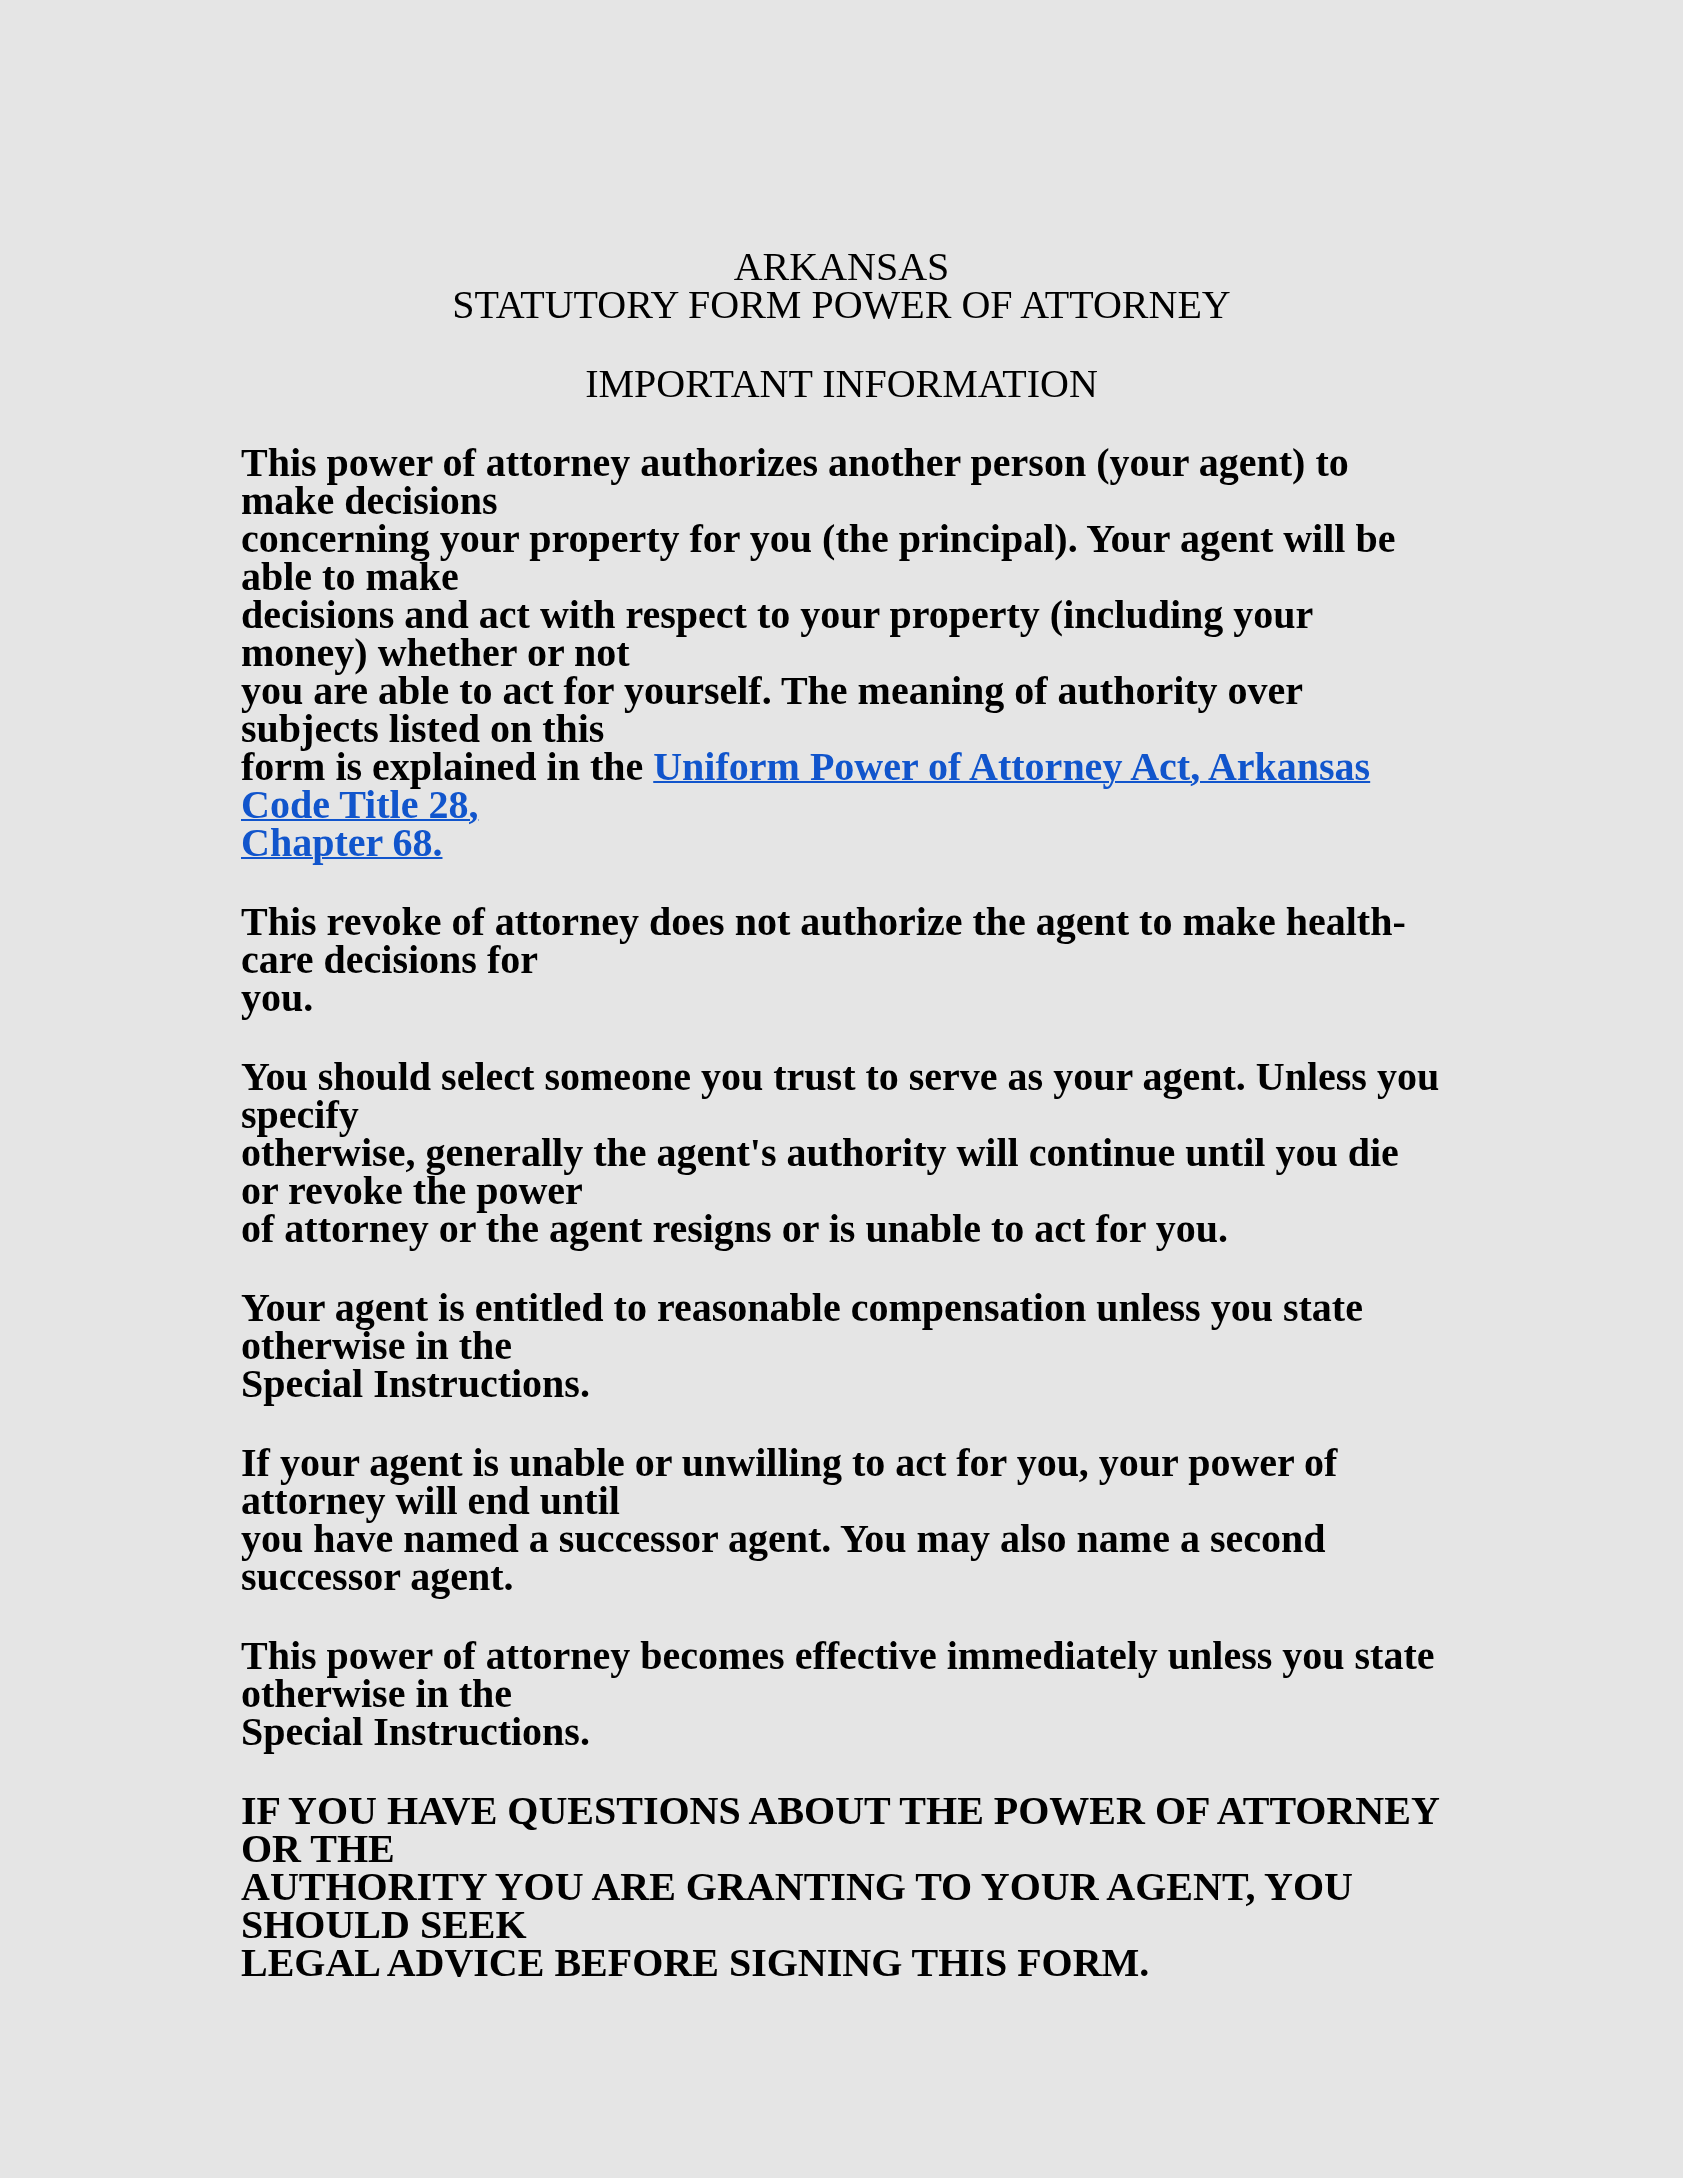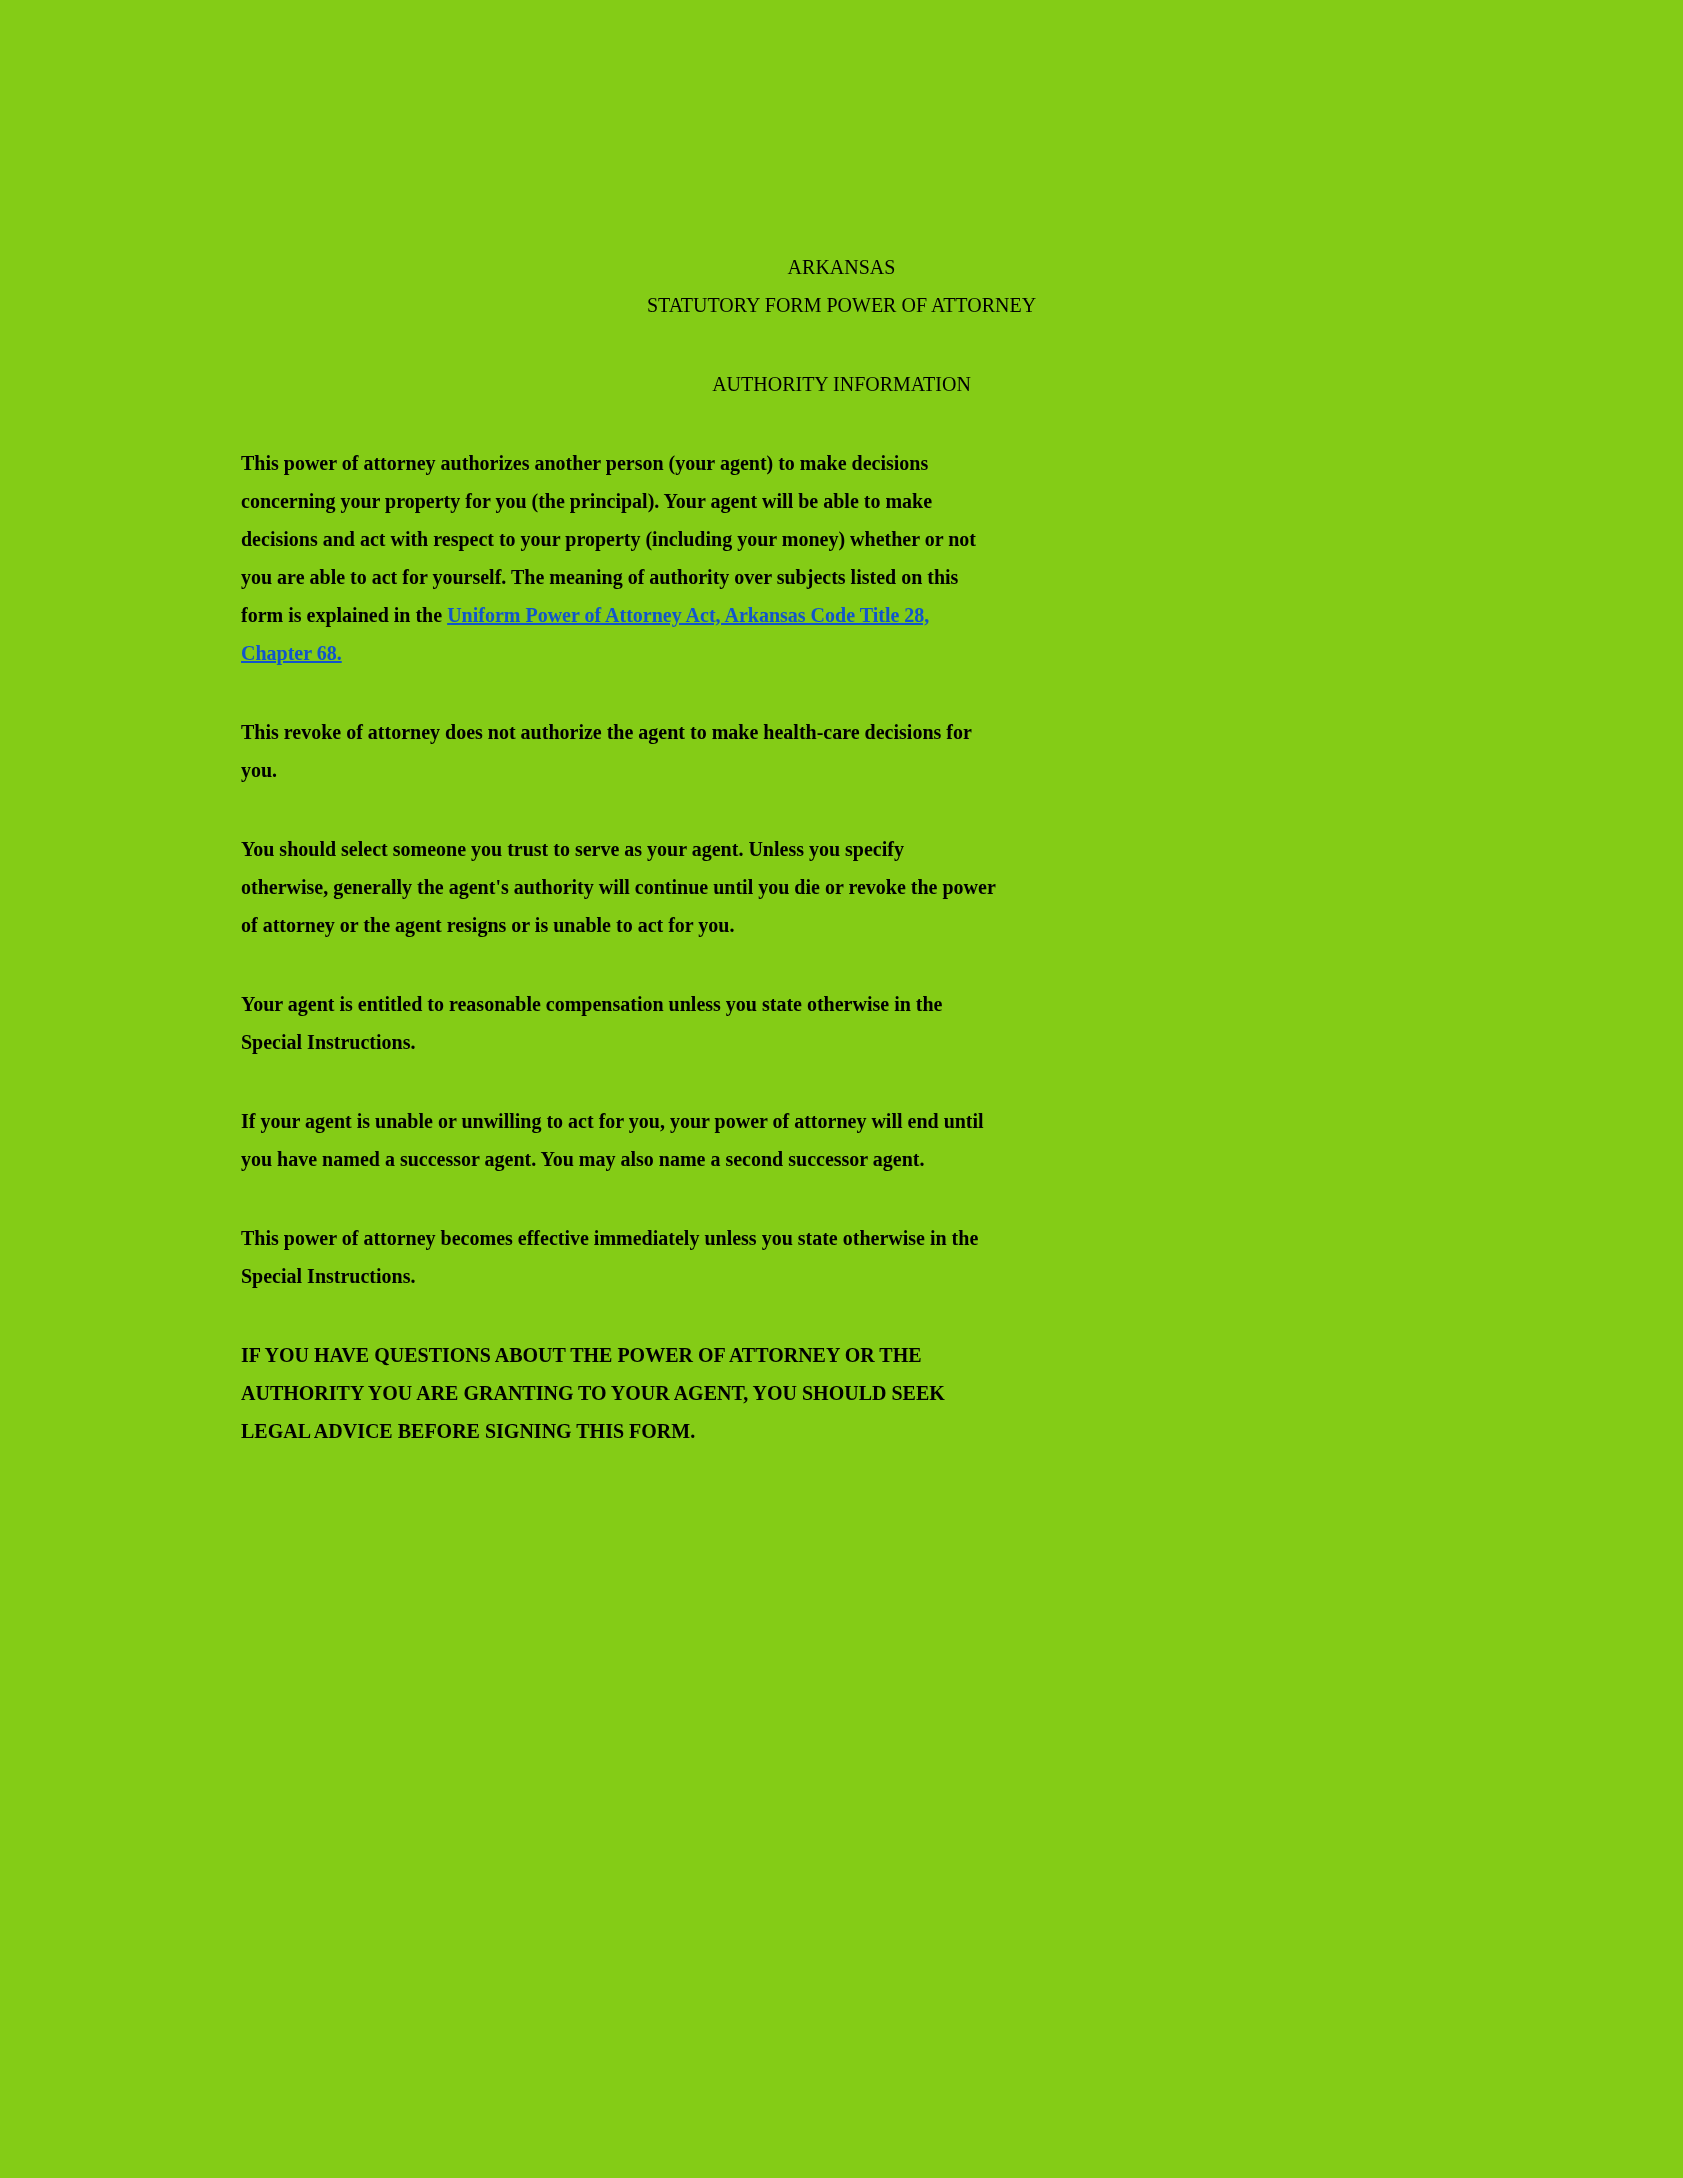--- a/index.html
+++ b/index.html
@@ -4,24 +4,24 @@
 <style>
   html, body {
     margin: 0;
     padding: 0;
     background: #ffffff;
   }
   .page {
     position: relative;
     width: 1683px;
     height: 2178px;
-    background: #84cc16;
+    background: #e5e5e5;
     overflow: hidden;
     font-family: "Liberation Serif", "DejaVu Serif", serif;
-    font-size: 20px;
+    font-size: 40px;
     line-height: 38px;
     color: #000000;
     box-sizing: border-box;
   }
   .content {
     padding: 248px 241px 0 241px;
   }
   .title-block {
     text-align: center;
   }
@@ -57,21 +57,21 @@
 <body>
 
 <div class="page">
   <div class="content">
 
     <div class="title-block">
       <div class="title-line">ARKANSAS</div>
       <div class="title-line">STATUTORY FORM POWER OF ATTORNEY</div>
     </div>
 
-    <div class="section-heading">AUTHORITY INFORMATION</div>
+    <div class="section-heading">IMPORTANT INFORMATION</div>
 
     <p class="para"><span>This power of attorney authorizes another person (your agent) to make decisions
 concerning your property for you (the principal). Your agent will be able to make
 decisions and act with respect to your property (including your money) whether or not
 you are able to act for yourself. The meaning of authority over subjects listed on this
 form is explained in the </span><a class="doc-link" href="#">Uniform Power of Attorney Act, Arkansas Code Title 28,
 Chapter 68.</a></p>
 
     <p class="para">This revoke of attorney does not authorize the agent to make health-care decisions for
 you.</p>

